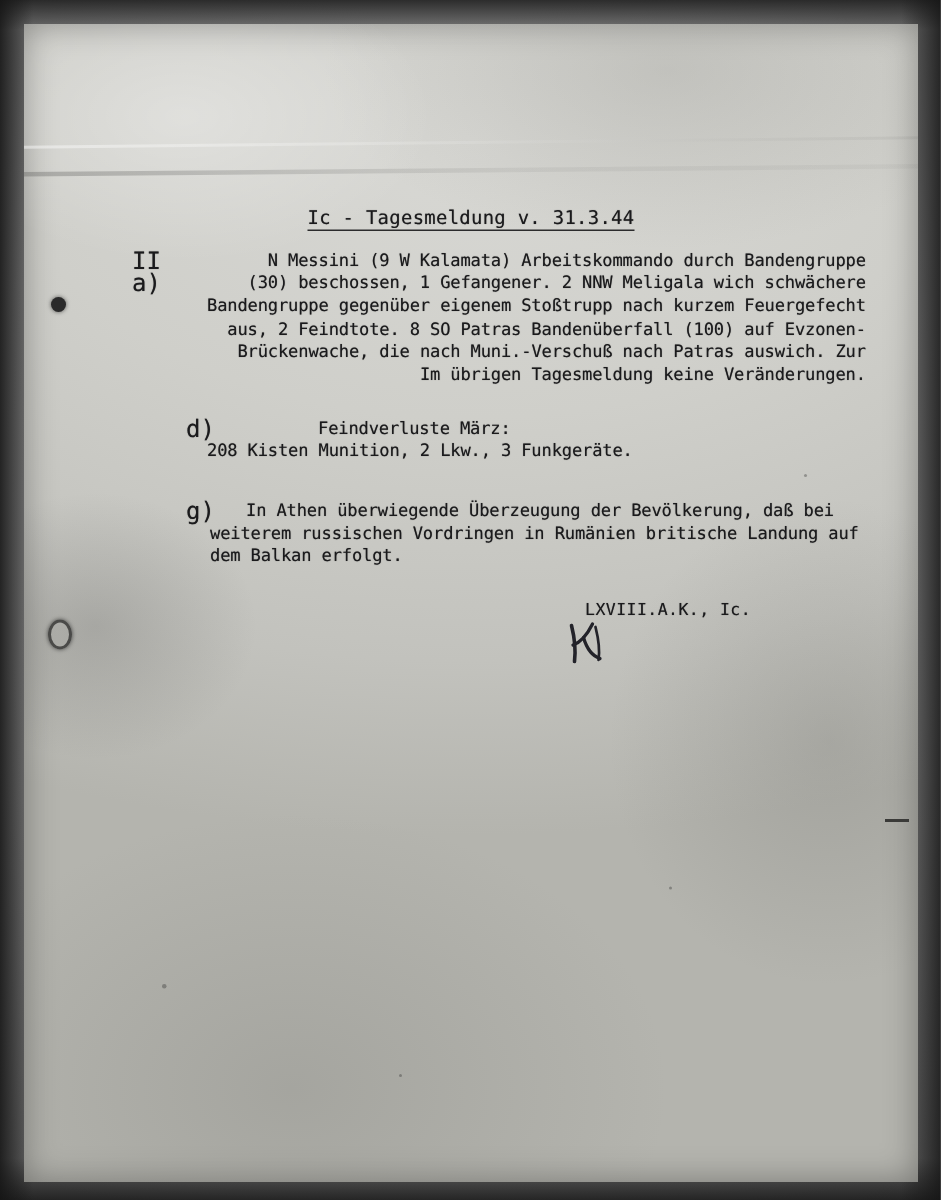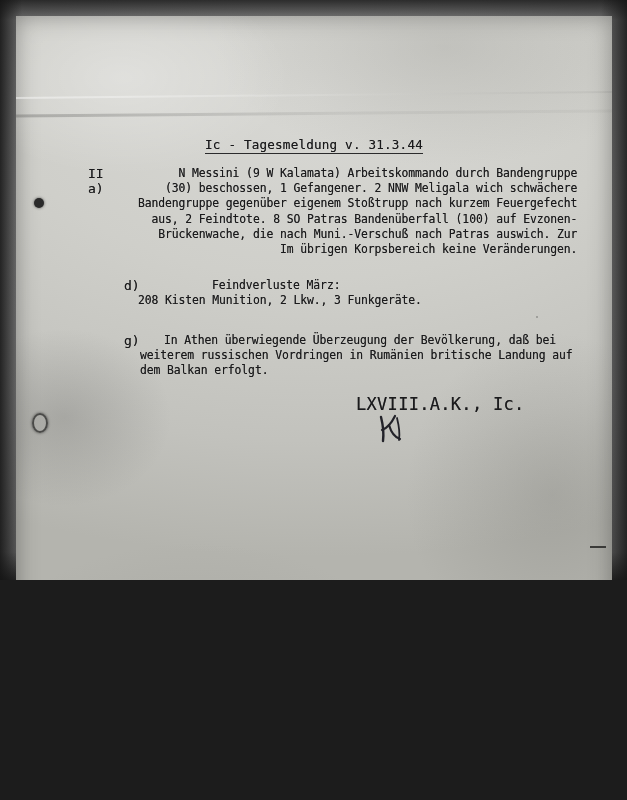--- a/index.html
+++ b/index.html
@@ -3,21 +3,21 @@
 <meta charset="utf-8">
 <style>
   html, body {
     margin: 0;
     padding: 0;
     background: #1c1c1c;
   }
   #page {
     position: relative;
     width: 627px;
-    height: 580px;
+    height: 800px;
     overflow: hidden;
     background: #737373;
     font-family: "DejaVu Sans Mono", monospace;
   }
 
   
   .scan-bg {
     position: absolute;
     inset: 0;
     background:
@@ -126,36 +126,37 @@
     border-bottom: 1px solid #2b2b2c;
     padding-bottom: 1px;
   }
 
   .body-block { position: absolute; left: 0; top: 0; width: 596px; }
 
   .para { position: absolute; }
   .marker {
     position: absolute;
     font-family: "DejaVu Sans Mono", monospace;
-    font-size: 13px;
+    font-size: 16px;
     line-height: 15.2px;
     color: #1a1a1c;
     text-shadow: 0 0 0.6px rgba(0,0,0,0.55);
   }
   .lines { position: absolute; }
   .line { white-space: pre; }
 
   .signature-block {
     position: absolute;
     left: 340px;
     top: 379px;
   }
   .sig-text {
-    font-size: 17px;
+    font-size: 11px;
     letter-spacing: 0.3px;
+    margin-left: 34px;
   }
   .ink-mark {
     position: absolute;
     left: 20px;
     top: 18px;
     width: 34px;
     height: 34px;
     pointer-events: none;
   }
   .ink-mark svg { display: block; }
@@ -187,21 +188,21 @@
       <div class="body-block">
 
         <div class="para" style="left:0; top:150px;">
           <span class="marker" style="left:72px; top:0;">II a)</span>
           <div class="lines" style="left:122px; top:0;text-align:right;">
             <div class="typed line">N Messini (9 W Kalamata) Arbeitskommando durch Bandengruppe</div>
             <div class="typed line">(30) beschossen, 1 Gefangener. 2 NNW Meligala wich schwächere</div>
             <div class="typed line">Bandengruppe gegenüber eigenem Stoßtrupp nach kurzem Feuergefecht</div>
             <div class="typed line">aus, 2 Feindtote. 8 SO Patras Bandenüberfall (100) auf Evzonen-</div>
             <div class="typed line">Brückenwache, die nach Muni.-Verschuß nach Patras auswich. Zur</div>
-            <div class="typed line" style="padding-left:12px;">Im übrigen Korpsbereich keine Veränderungen.</div>
+            <div class="typed line" style="padding-left:12px;">Im übrigen Tagesmeldung keine Veränderungen.</div>
           </div>
         </div>
 
         <div class="para" style="left:0; top:262px;">
           <span class="marker" style="left:108px; top:0;">d)</span>
           <div class="lines" style="left:152px; top:0;margin-left:44px;">
             <div class="typed line">Feindverluste März:</div>
           </div>
           <div class="lines" style="left:122px; top:15px;">
             <div class="typed line">208 Kisten Munition, 2 Lkw., 3 Funkgeräte.</div>

